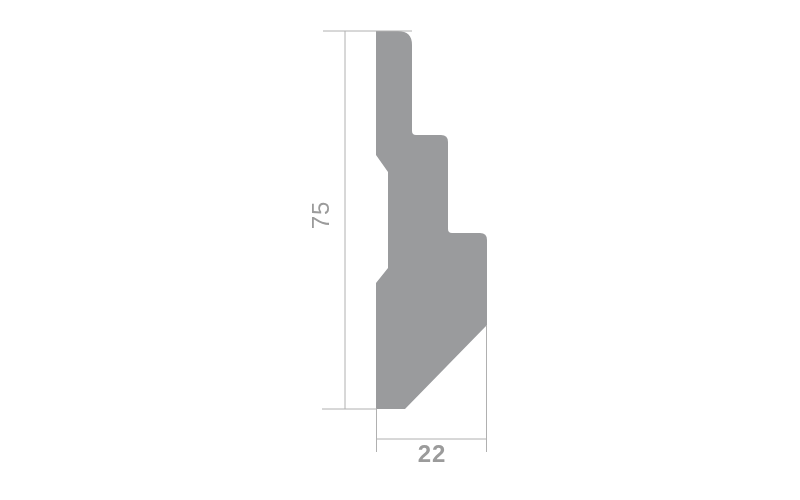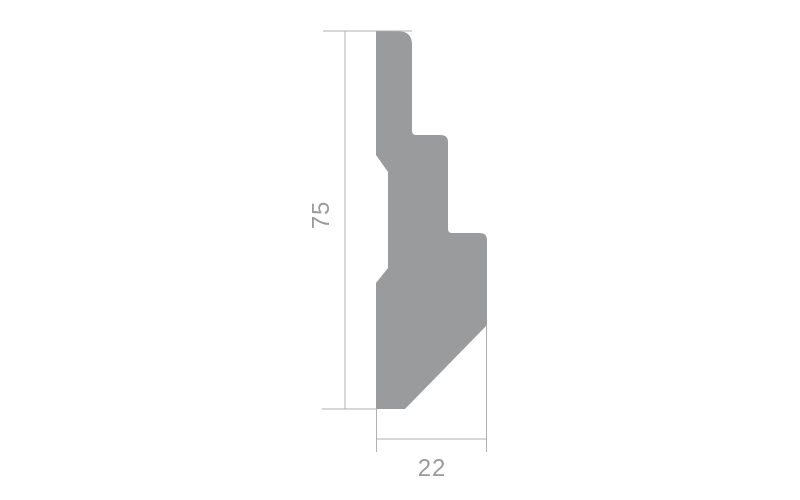--- a/index.html
+++ b/index.html
@@ -40,22 +40,23 @@
     letter-spacing: 1px;
     line-height: 1;
     white-space: nowrap;
     user-select: none;
   }
   .dim-label.height {
     left: 321px; top: 215px;
     transform: translate(-50%, -50%) rotate(-90deg);
   }
   .dim-label.width {
-    left: 432px; top: 468px;
+    left: 432px; top: 454px;
     transform: translate(-50%, -50%);
+    font-weight: bold;
   }
 </style>
 </head>
 <body>
 
 <div class="canvas">
 
   <svg class="drawing-svg" viewBox="0 0 800 500" xmlns="http://www.w3.org/2000/svg">
 
     <path class="profile" d="M 376 31 L 398 31 Q 412 31 412 45 L 412 131 Q 412 135 416 135 L 441 135 Q 448 135 448 142 L 448 229 Q 448 233 452 233 L 480 233 Q 487 233 487 240 L 487 325 L 405 409 L 376 409 L 376 283 L 388 268 L 388 172 L 376 155 Z"></path>

